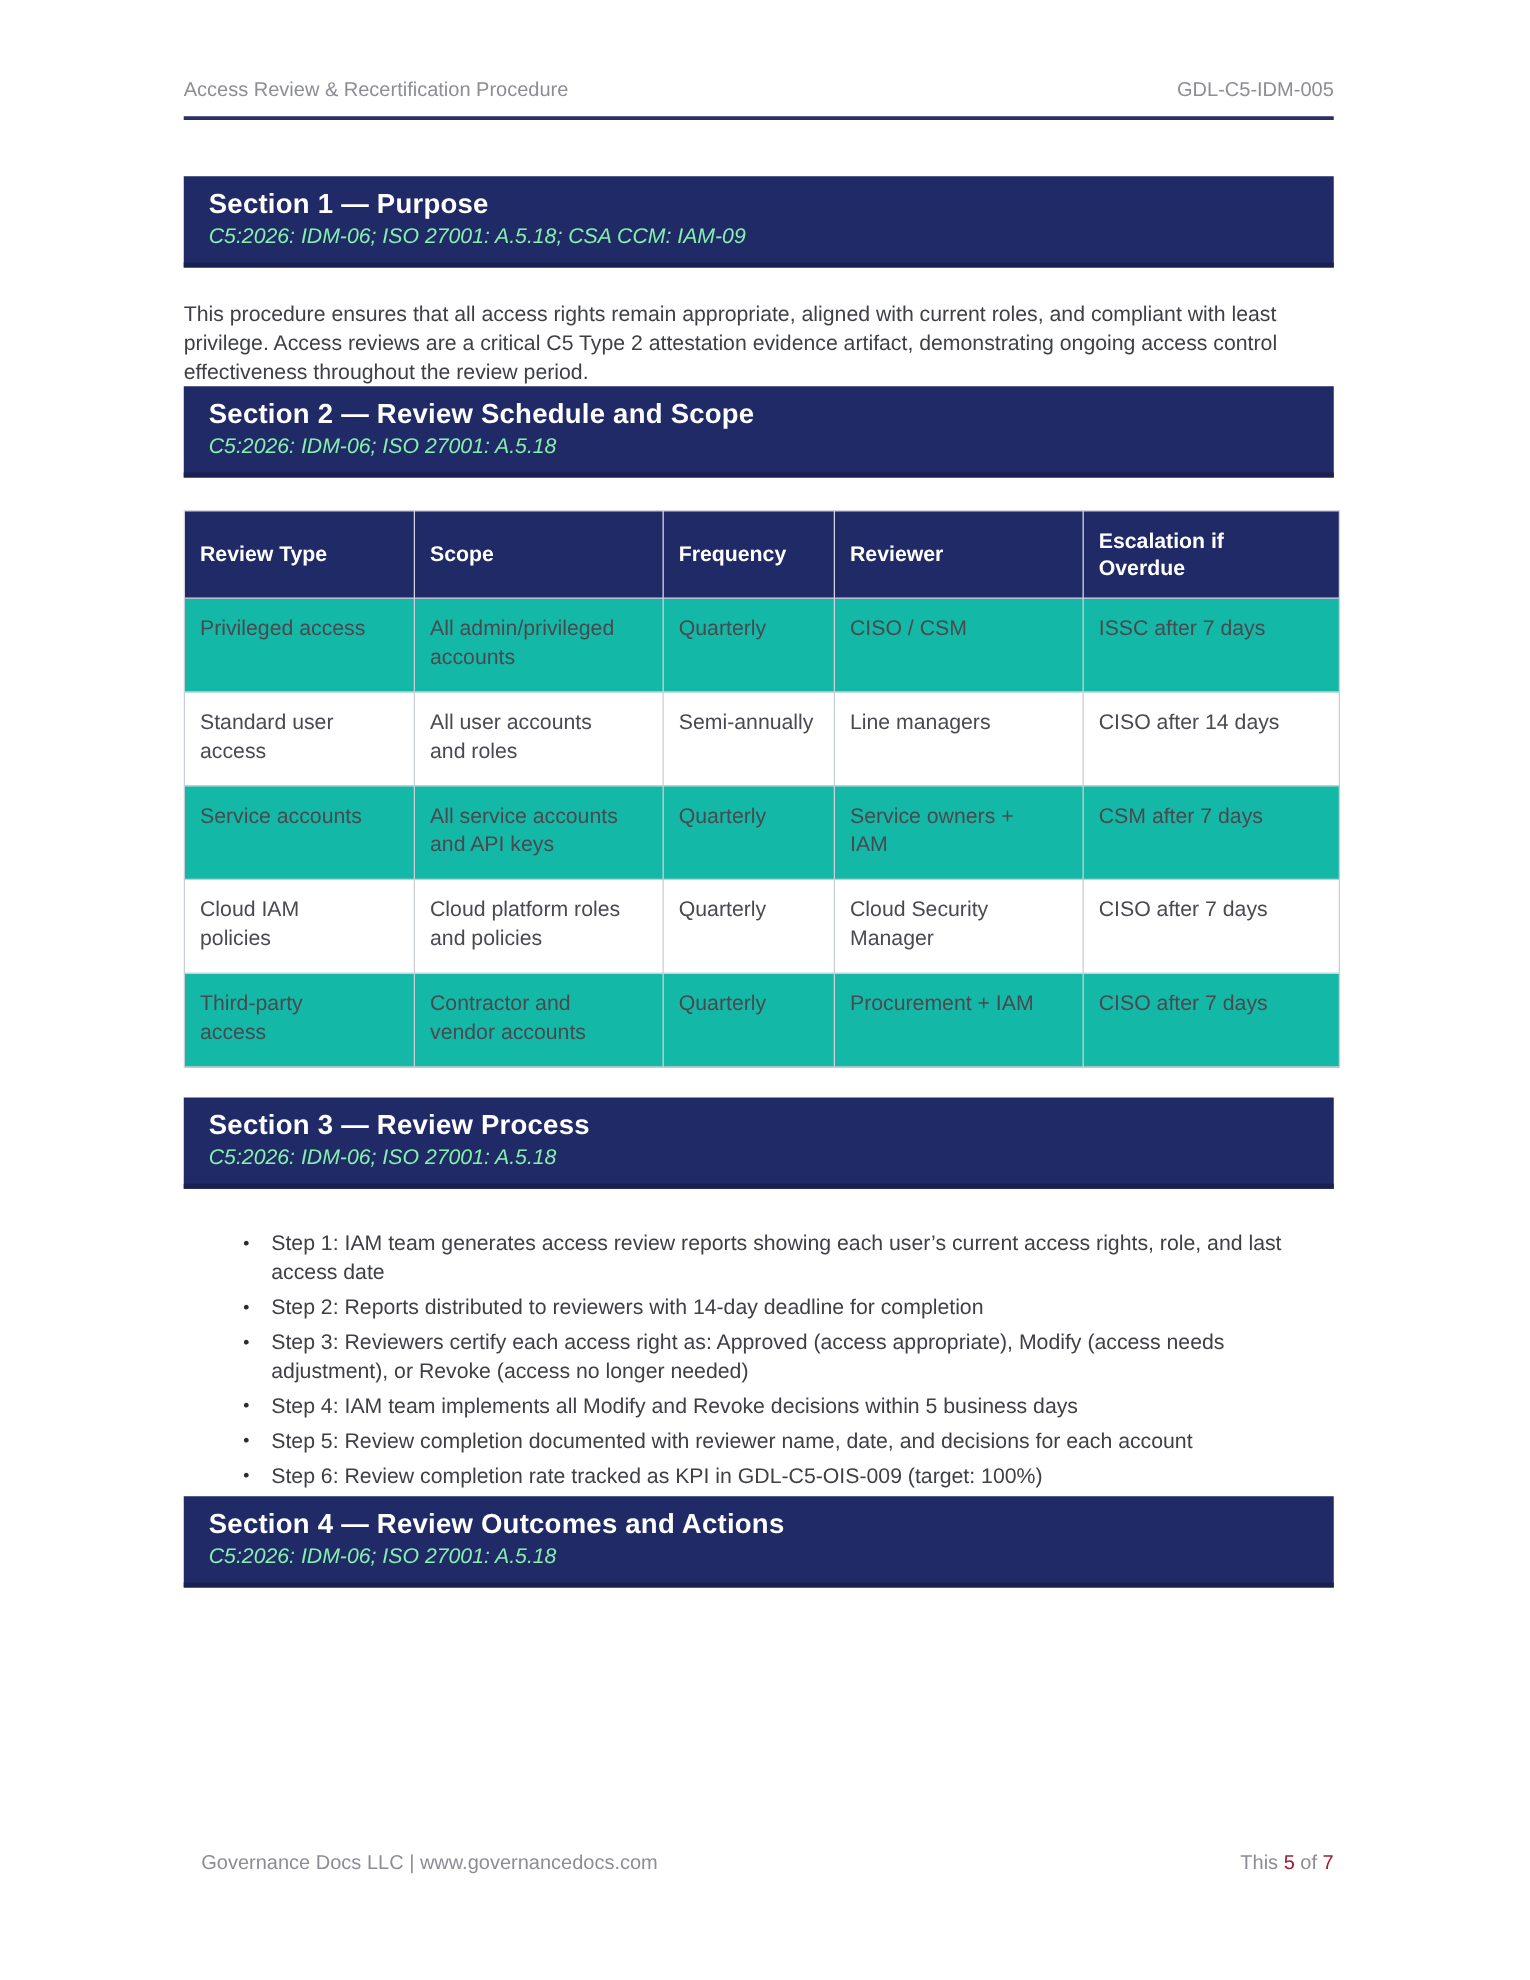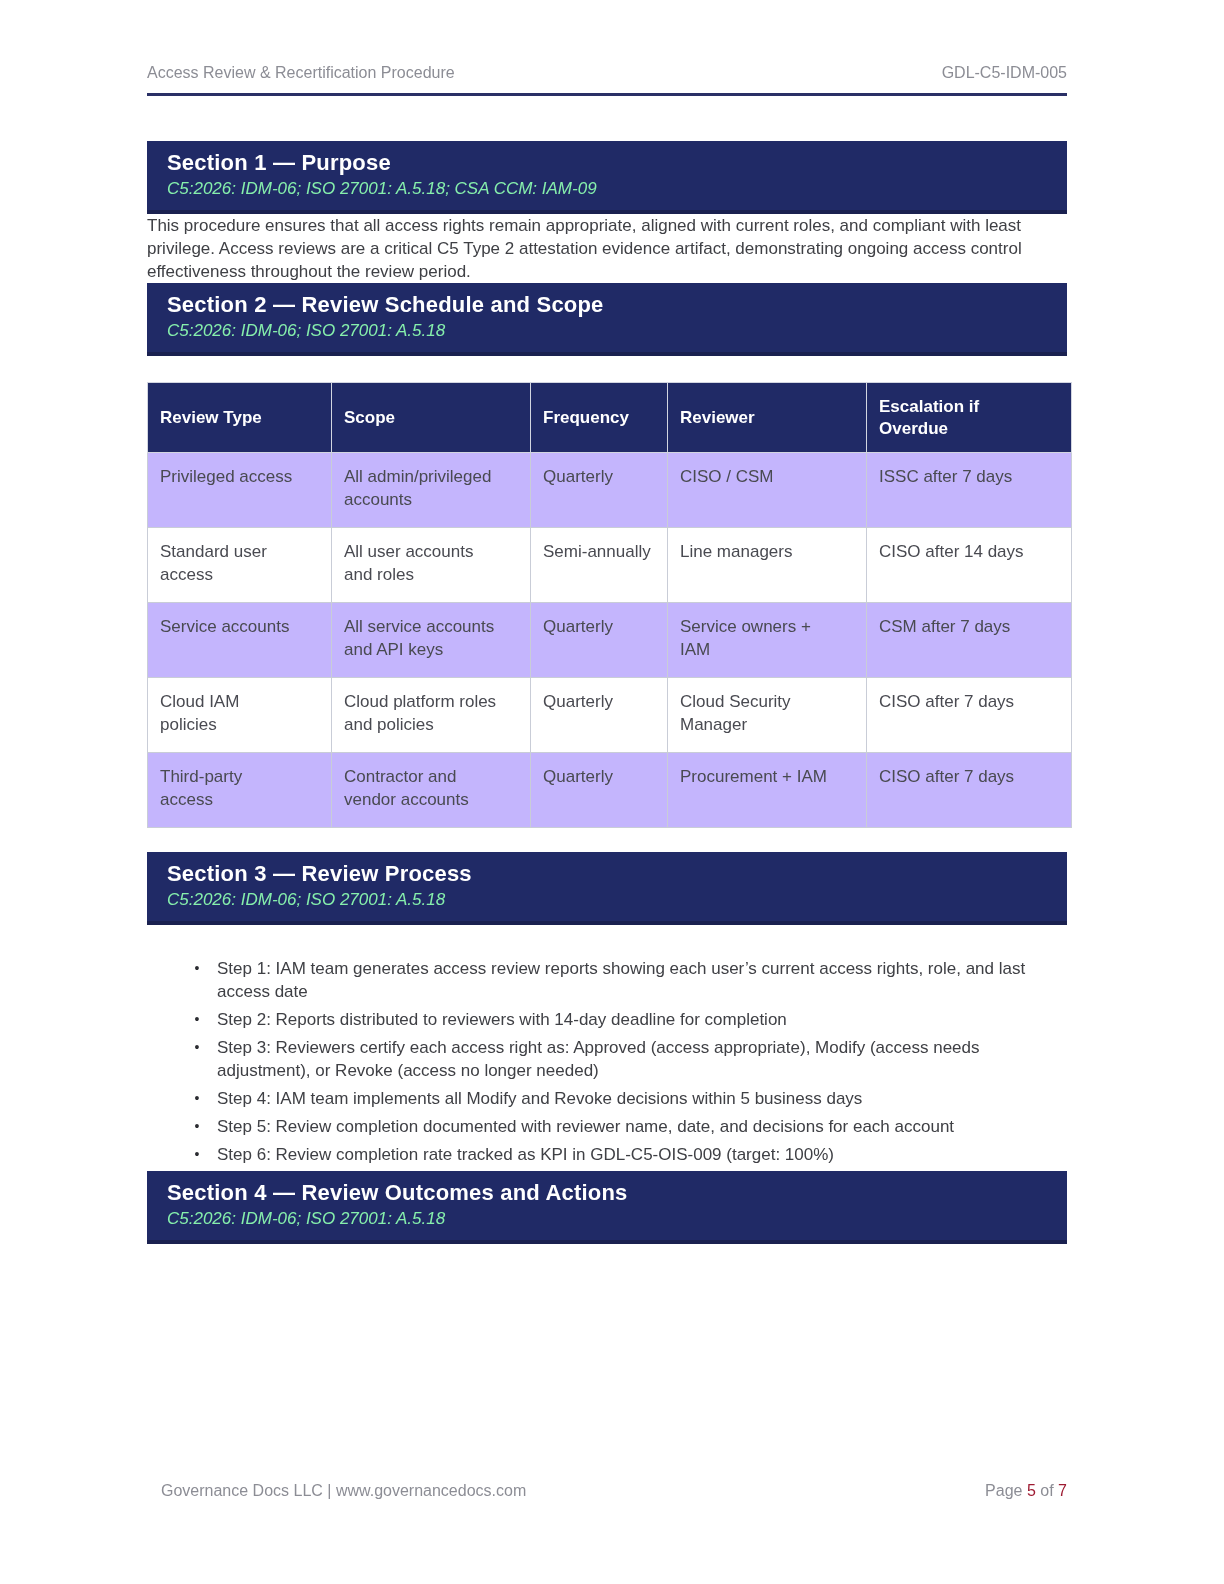--- a/index.html
+++ b/index.html
@@ -46,20 +46,21 @@
     font-style: italic;
     line-height: 20px;
     margin-top: 3px;
   }
   .banner-s1 { margin-top: 45px; }
   .banner-s2 { margin-top: 0; }
   .banner-s3 { margin-top: 24px; }
   .banner-s4 { margin-top: 4px; }
 
   .body-paragraph {
+    margin-top: 26px;
     font-size: 17px;
     line-height: 23px;
     color: #3f4045;
   }
 
   
   table.review {
     width: 100%;
     margin-top: 26px;
     border-collapse: collapse;
@@ -88,21 +89,21 @@
     vertical-align: top;
     padding: 12px 12px 16px 12px;
     color: #494a51;
     line-height: 23px;
     background: #ffffff;
   }
   table.review td:nth-child(1) { padding-right: 36px; }
   table.review td:nth-child(2) { padding-right: 26px; }
   table.review td:nth-child(3) { padding-right: 13px; margin-top: 28px; }
   table.review td:nth-child(4) { padding-right: 32px; }
-  table.review tr.alt td { background: #c4b5fd; }
+  table.review tr.alt td { background: #14b8a6; }
 
   
   .steps { margin-top: 32px; }
   .step {
     display: flex;
     margin-bottom: 5px;
     font-size: 17px;
     line-height: 23px;
     color: #3f4045;
   }
@@ -243,19 +244,19 @@
     <div class="banner banner-s4">
       <div class="banner-title">Section 4 — Review Outcomes and Actions</div>
       <div class="banner-refs">C5:2026: IDM-06; ISO 27001: A.5.18</div>
     </div>
 
   </div>
 
   <div class="doc-footer">
     <span>Governance Docs LLC | www.governancedocs.com</span>
     <span>
-      <span>Page</span>
+      <span>This</span>
       <span class="page-num">5</span>
       <span>of</span>
       <span class="page-num">7</span>
     </span>
   </div>
 </div>
 
 </body></html>

